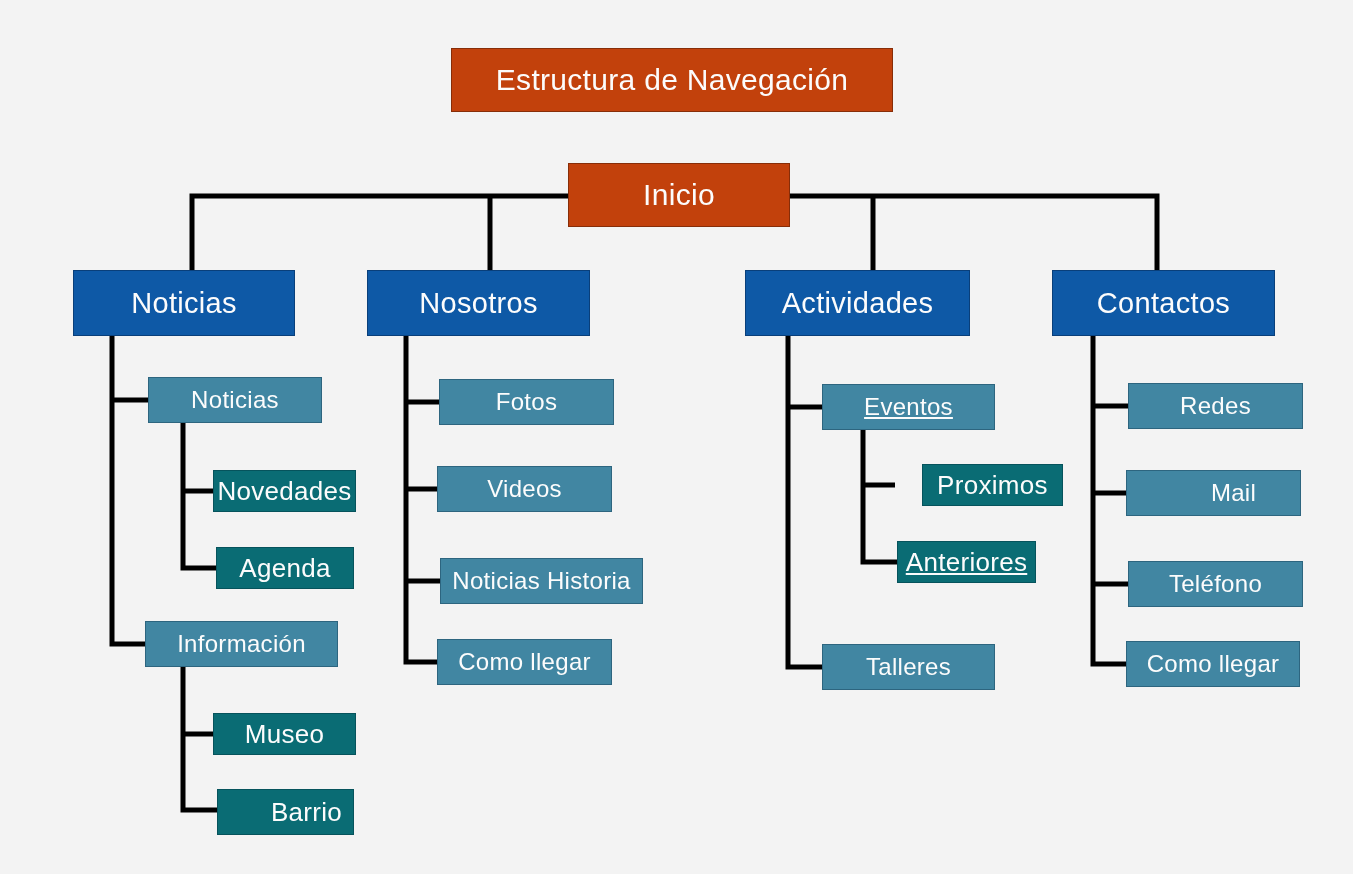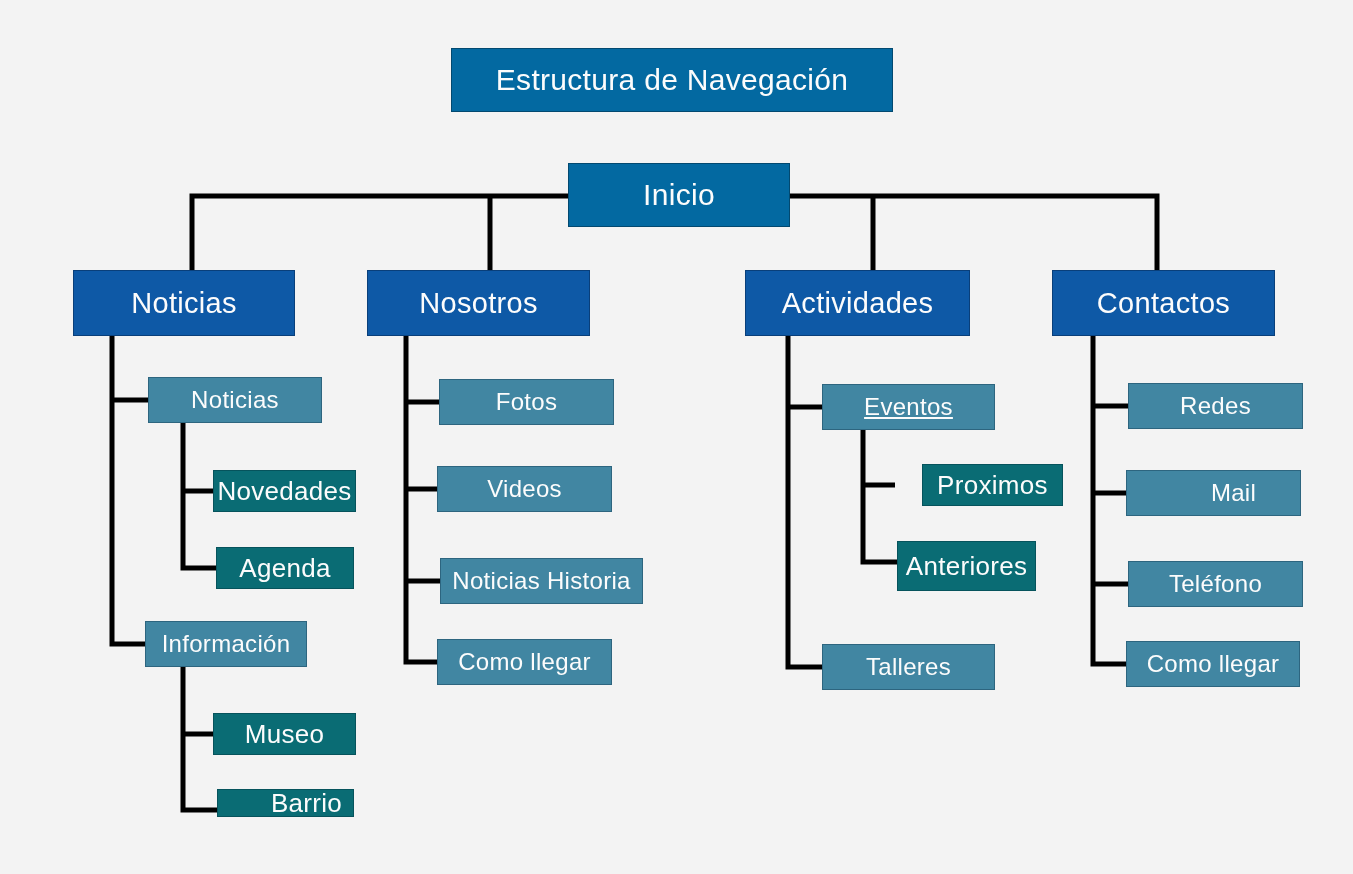--- a/index.html
+++ b/index.html
@@ -25,21 +25,21 @@
     z-index: 2;
     display: flex;
     align-items: center;
     justify-content: center;
     box-sizing: border-box;
     color: #fcfcfc;
     white-space: nowrap;
     letter-spacing: 0.3px;
   }
   .lv0 {
-    background: #0369a1;
+    background: #c2410c;
     border: 1px solid rgba(0, 0, 0, 0.30);
     font-size: 30px;
   }
   .lv1 {
     background: #0e59a6;
     border: 1px solid rgba(0, 15, 40, 0.35);
     font-size: 29px;
   }
   .lv2 {
     background: #4186a2;
@@ -82,32 +82,32 @@
   <div class="node lv0" style="left:568px; top:163px; width:222px; height:64px;">Inicio</div>
 
   <div class="node lv1" style="left:73px; top:270px; width:222px; height:66px;">Noticias</div>
   <div class="node lv1" style="left:367px; top:270px; width:223px; height:66px;">Nosotros</div>
   <div class="node lv1" style="left:745px; top:270px; width:225px; height:66px;">Actividades</div>
   <div class="node lv1" style="left:1052px; top:270px; width:223px; height:66px;">Contactos</div>
 
   <div class="node lv2" style="left:148px; top:377px; width:174px; height:46px;">Noticias</div>
   <div class="node lv3" style="left:213px; top:470px; width:143px; height:42px;">Novedades</div>
   <div class="node lv3" style="left:216px; top:547px; width:138px; height:42px;">Agenda</div>
-  <div class="node lv2" style="left:145px; top:621px; width:162px; height:46px;">Información</div>
+  <div class="node lv2" style="left:145px; top:621px; width:193px; height:46px;">Información</div>
   <div class="node lv3" style="left:213px; top:713px; width:143px; height:42px;">Museo</div>
-  <div class="node lv3" style="left:217px; top:789px; width:137px; height:28px;padding-left:42px;">Barrio</div>
+  <div class="node lv3" style="left:217px; top:789px; width:137px; height:46px;padding-left:42px;">Barrio</div>
 
   <div class="node lv2" style="left:439px; top:379px; width:175px; height:46px;">Fotos</div>
   <div class="node lv2" style="left:437px; top:466px; width:175px; height:46px;">Videos</div>
   <div class="node lv2" style="left:440px; top:558px; width:203px; height:46px;">Noticias Historia</div>
   <div class="node lv2" style="left:437px; top:639px; width:175px; height:46px;">Como llegar</div>
 
   <div class="node lv2" style="left:822px; top:384px; width:173px; height:46px;text-decoration:underline;">Eventos</div>
   <div class="node lv3" style="left:895px; top:464px; width:141px; height:42px;margin-left:27px;">Proximos</div>
-  <div class="node lv3" style="left:897px; top:541px; width:139px; height:50px;">Anteriores</div>
+  <div class="node lv3" style="left:897px; top:541px; width:139px; height:42px;text-decoration:underline;">Anteriores</div>
   <div class="node lv2" style="left:822px; top:644px; width:173px; height:46px;">Talleres</div>
 
   <div class="node lv2" style="left:1128px; top:383px; width:175px; height:46px;">Redes</div>
   <div class="node lv2" style="left:1126px; top:470px; width:175px; height:46px;padding-left:40px;">Mail</div>
   <div class="node lv2" style="left:1128px; top:561px; width:175px; height:46px;">Teléfono</div>
   <div class="node lv2" style="left:1126px; top:641px; width:174px; height:46px;">Como llegar</div>
 
 </div>
 
 </body></html>

